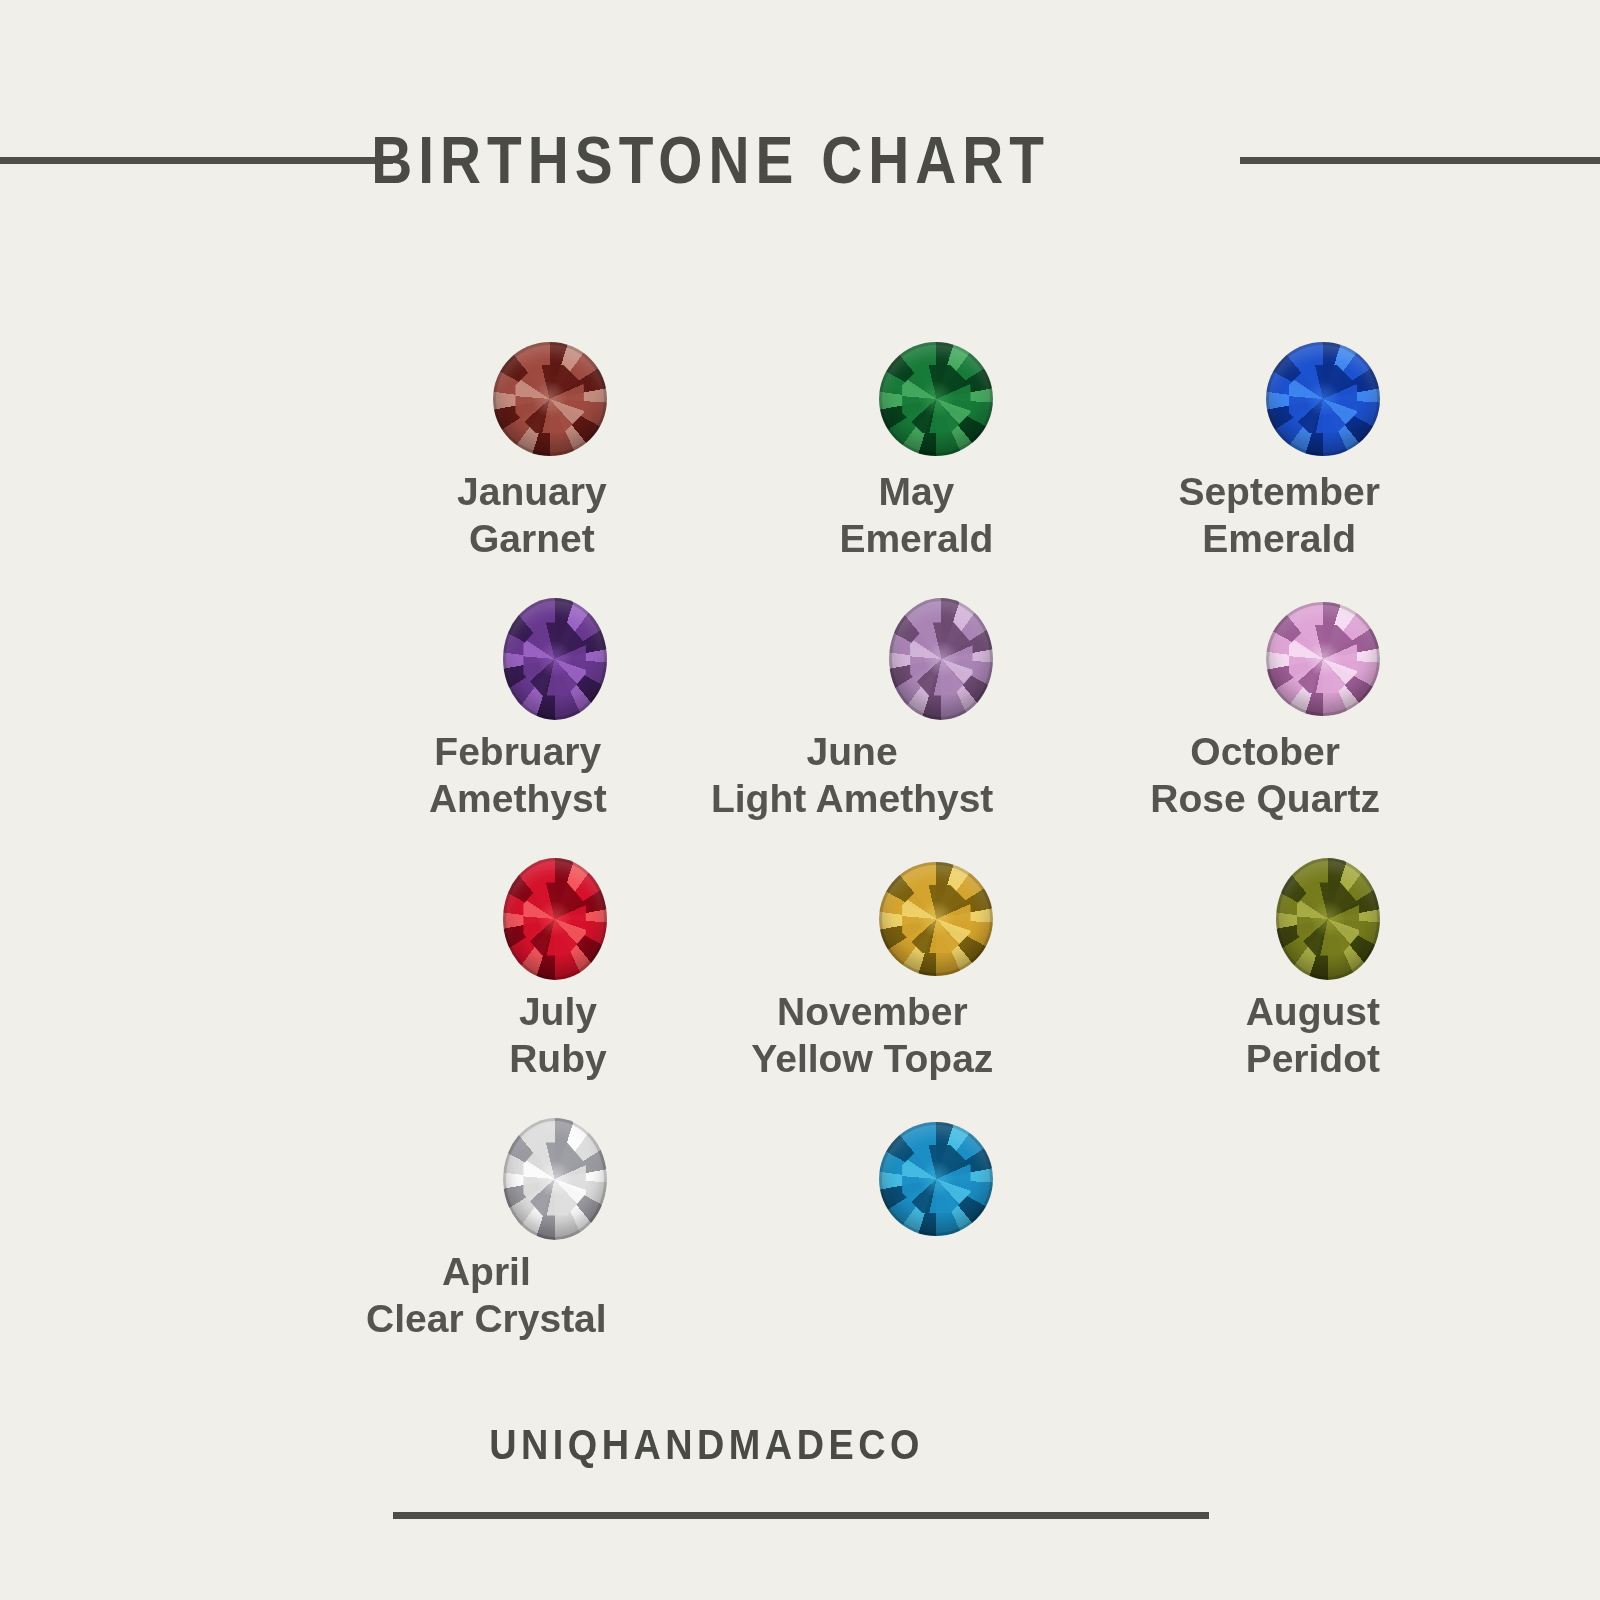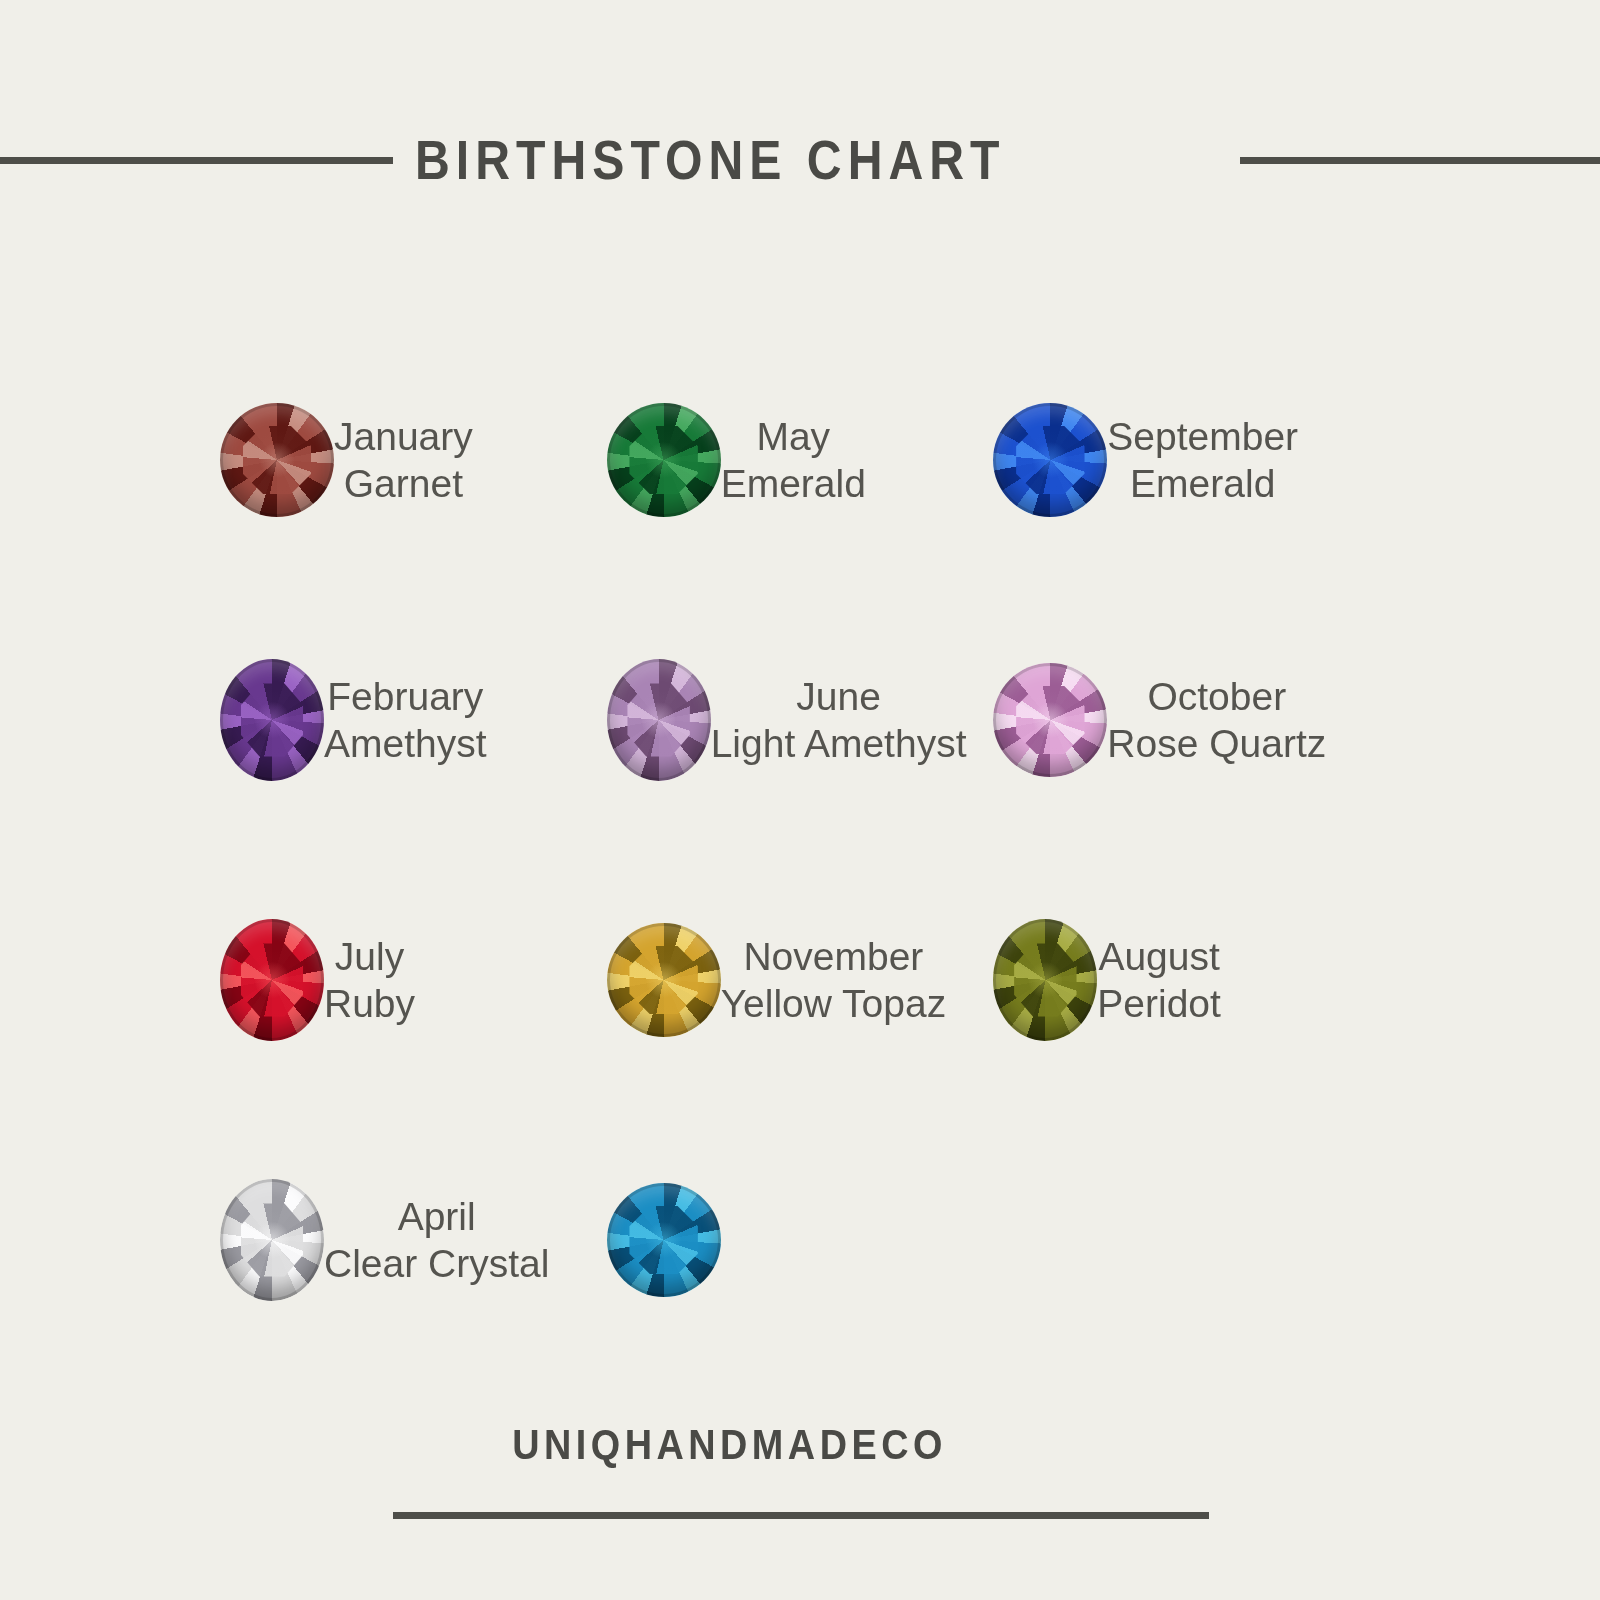--- a/index.html
+++ b/index.html
@@ -26,21 +26,21 @@
   .rule-right { top: 157px; left: 1240px; width: 360px; }
   .rule-bottom{ top: 1512px; left: 393px; width: 816px; }
 
   .title {
     position: absolute;
     top: 118px;
     left: 0;
     width: 1421px;
     margin: 0;
     text-align: center;
-    font-size: 56px;
+    font-size: 66px;
     font-weight: bold;
     line-height: 84px;
     letter-spacing: 7px;
     color: var(--title-color, #4a4a46);
     white-space: nowrap;
   }
   .title span {
     display: inline-block;
     transform: scaleX(0.86);
     transform-origin: 50% 50%;
@@ -52,22 +52,23 @@
     top: 330px;
     left: 220px;
     width: 1160px;
     display: grid;
     grid-template-columns: repeat(3, 1fr);
     grid-auto-rows: 260px;
   }
   .cell {
     margin: 0;
     display: flex;
-    flex-direction: row;
-    align-items: center;
+    flex-direction: column;
+    align-items: flex-end;
+    font-weight: bold;
   }
   .gem-wrap {
     height: 138px;
     display: flex;
     align-items: center;
     justify-content: center;
   }
 
   .gem {
     position: relative;
@@ -123,21 +124,20 @@
     top: 1418px;
     left: 0;
     width: 1412px;
     text-align: center;
     font-size: 42px;
     font-weight: bold;
     line-height: 54px;
     letter-spacing: 5px;
     color: var(--title-color, #4a4a46);
     white-space: nowrap;
-    padding-left: 23px;
   }
   .brand span {
     display: inline-block;
     transform: scaleX(0.9);
     transform-origin: 50% 50%;
   }
 </style>
 </head>
 <body style="--bg: #f0efe9; --rule: #4e4e49; --title-color: #4a4a46; --label-color: #55544f;">
 

